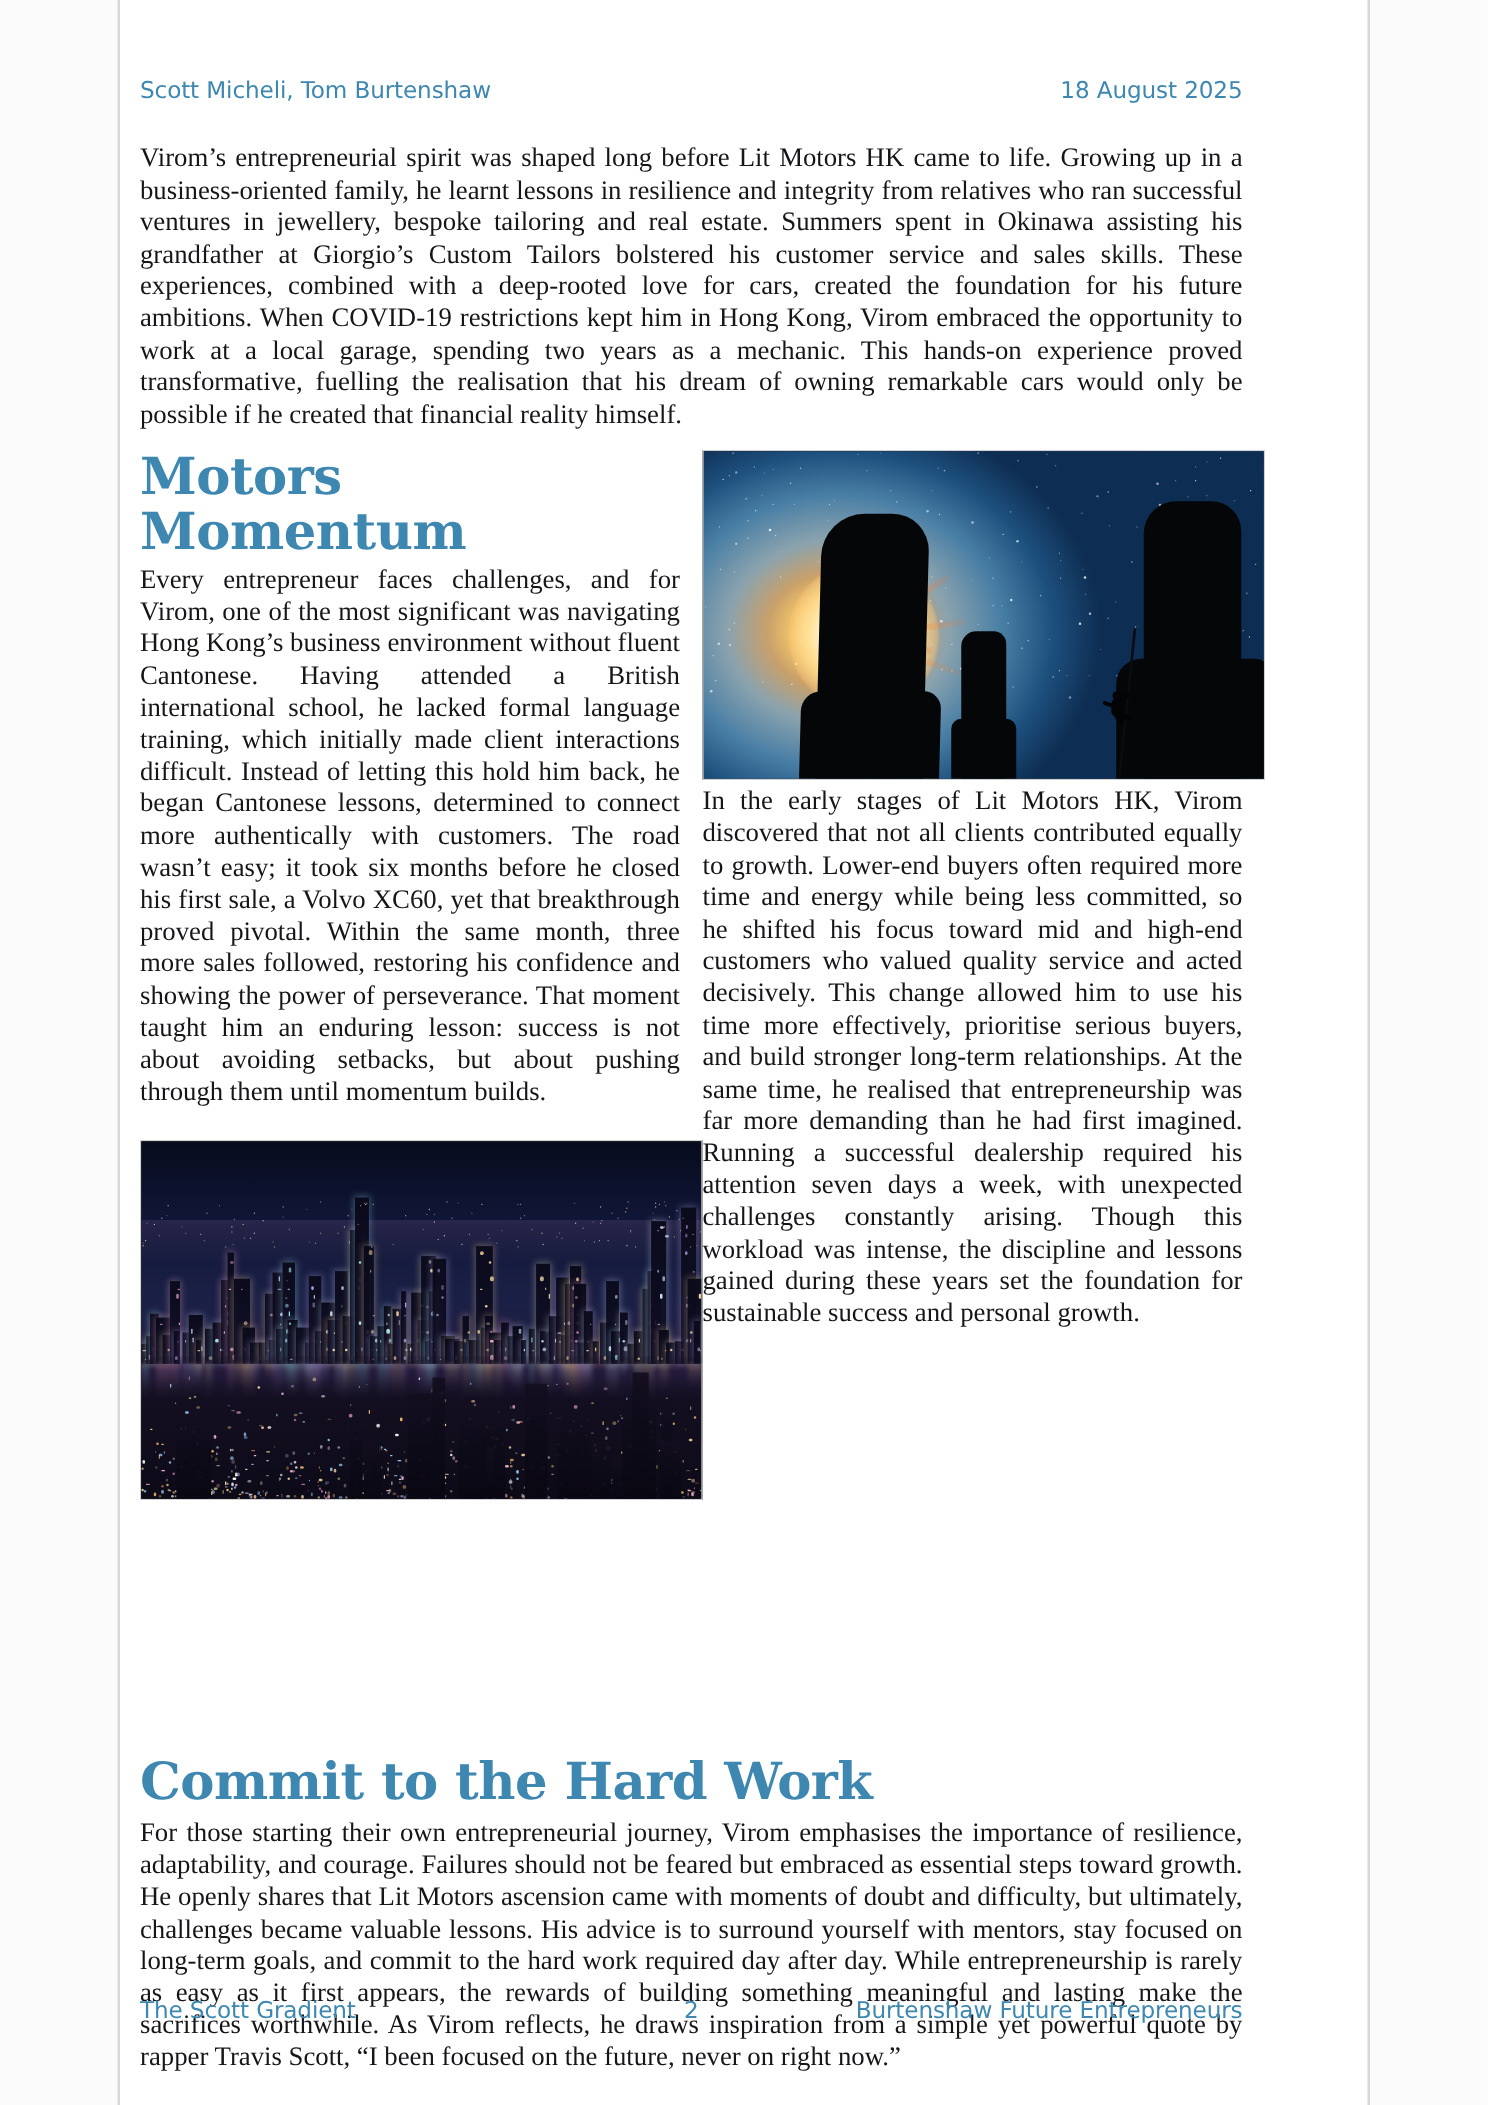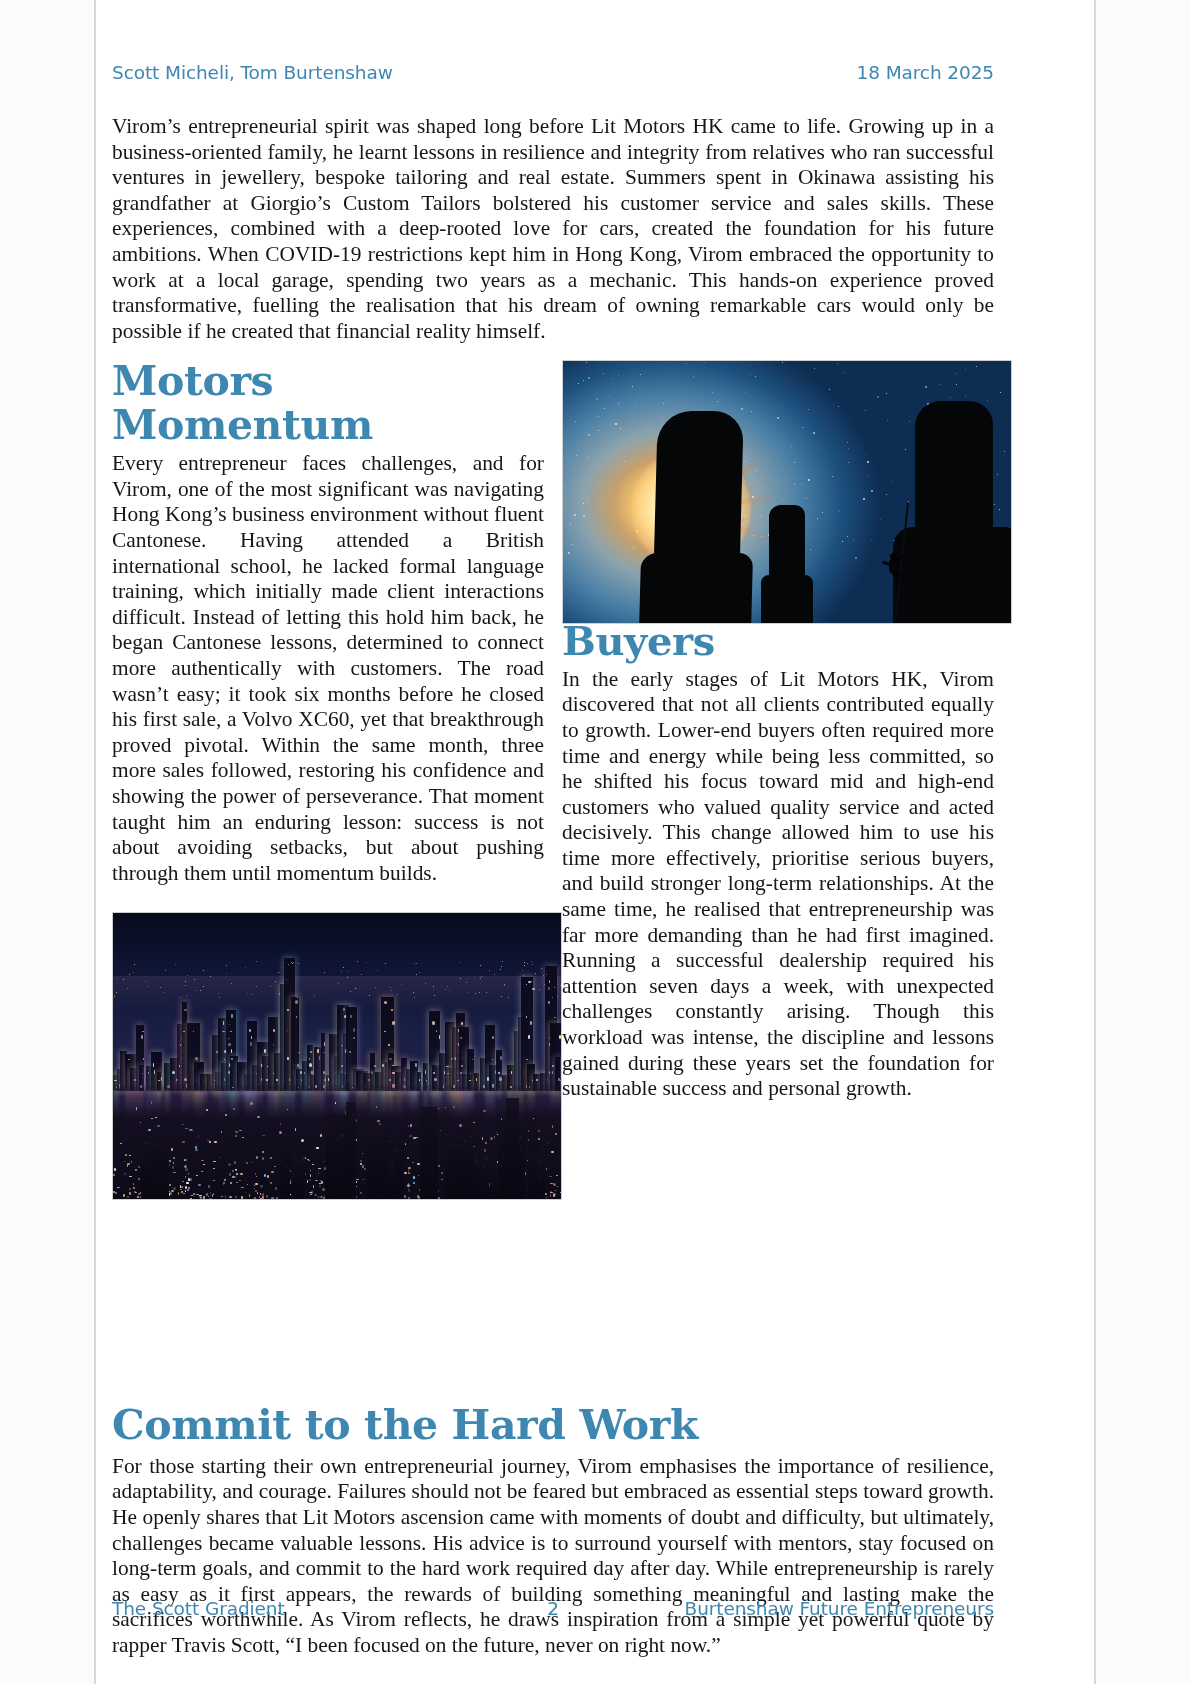--- a/index.html
+++ b/index.html
@@ -274,21 +274,21 @@
 
   <div class="side-tint left"></div>
   <div class="side-tint right"></div>
   <div class="rule-v left"></div>
   <div class="rule-v right"></div>
 
   <div id="content">
 
     <div class="running-head">
       <span>Scott Micheli, Tom Burtenshaw</span>
-      <span>18 March 2025</span>
+      <span>18 August 2025</span>
     </div>
 
     <div id="article">
 
       <div class="full">
         <p class="body" style="margin-top:4px;">Virom’s entrepreneurial spirit was shaped long before Lit Motors HK came to life. Growing up in a business-oriented family, he learnt lessons in resilience and integrity from relatives who ran successful ventures in jewellery, bespoke tailoring and real estate. Summers spent in Okinawa assisting his grandfather at Giorgio’s Custom Tailors bolstered his customer service and sales skills. These experiences, combined with a deep-rooted love for cars, created the foundation for his future ambitions. When COVID-19 restrictions kept him in Hong Kong, Virom embraced the opportunity to work at a local garage, spending two years as a mechanic. This hands-on experience proved transformative, fuelling the realisation that his dream of owning remarkable cars would only be possible if he created that financial reality himself.</p>
       </div>
 
       <div class="cols" style="margin-top:16px; height:1040px;">
 
@@ -1612,21 +1612,20 @@
             <div class="climber">
               <i class="head"></i>
                 <i class="torso"></i>
                 <i class="arm1"></i>
               <i class="arm2"></i>
                 <i class="leg1"></i>
                 <i class="leg2"></i>
             </div>
           </div>
 
-          <h1 class="head wide" style="margin-top:-4px;">Buyers</h1>
 
           <p class="body" style="margin-top:4px;">In the early stages of Lit Motors HK, Virom discovered that not all clients contributed equally to growth. Lower-end buyers often required more time and energy while being less committed, so he shifted his focus toward mid and high-end customers who valued quality service and acted decisively. This change allowed him to use his time more effectively, prioritise serious buyers, and build stronger long-term relationships. At the same time, he realised that entrepreneurship was far more demanding than he had first imagined. Running a successful dealership required his attention seven days a week, with unexpected challenges constantly arising. Though this workload was intense, the discipline and lessons gained during these years set the foundation for sustainable success and personal growth.</p>
 
         </div>
       </div>
 
       <div class="full" style="margin-top:4px;">
         <h1 class="head">Commit to the Hard Work</h1>
         <p class="body" style="margin-top:6px;">For those starting their own entrepreneurial journey, Virom emphasises the importance of resilience, adaptability, and courage. Failures should not be feared but embraced as essential steps toward growth. He openly shares that Lit Motors ascension came with moments of doubt and difficulty, but ultimately, challenges became valuable lessons. His advice is to surround yourself with mentors, stay focused on long-term goals, and commit to the hard work required day after day. While entrepreneurship is rarely as easy as it first appears, the rewards of building something meaningful and lasting make the sacrifices worthwhile. As Virom reflects, he draws inspiration from a simple yet powerful quote by rapper Travis Scott, “I been focused on the future, never on right now.”</p>
       </div>

